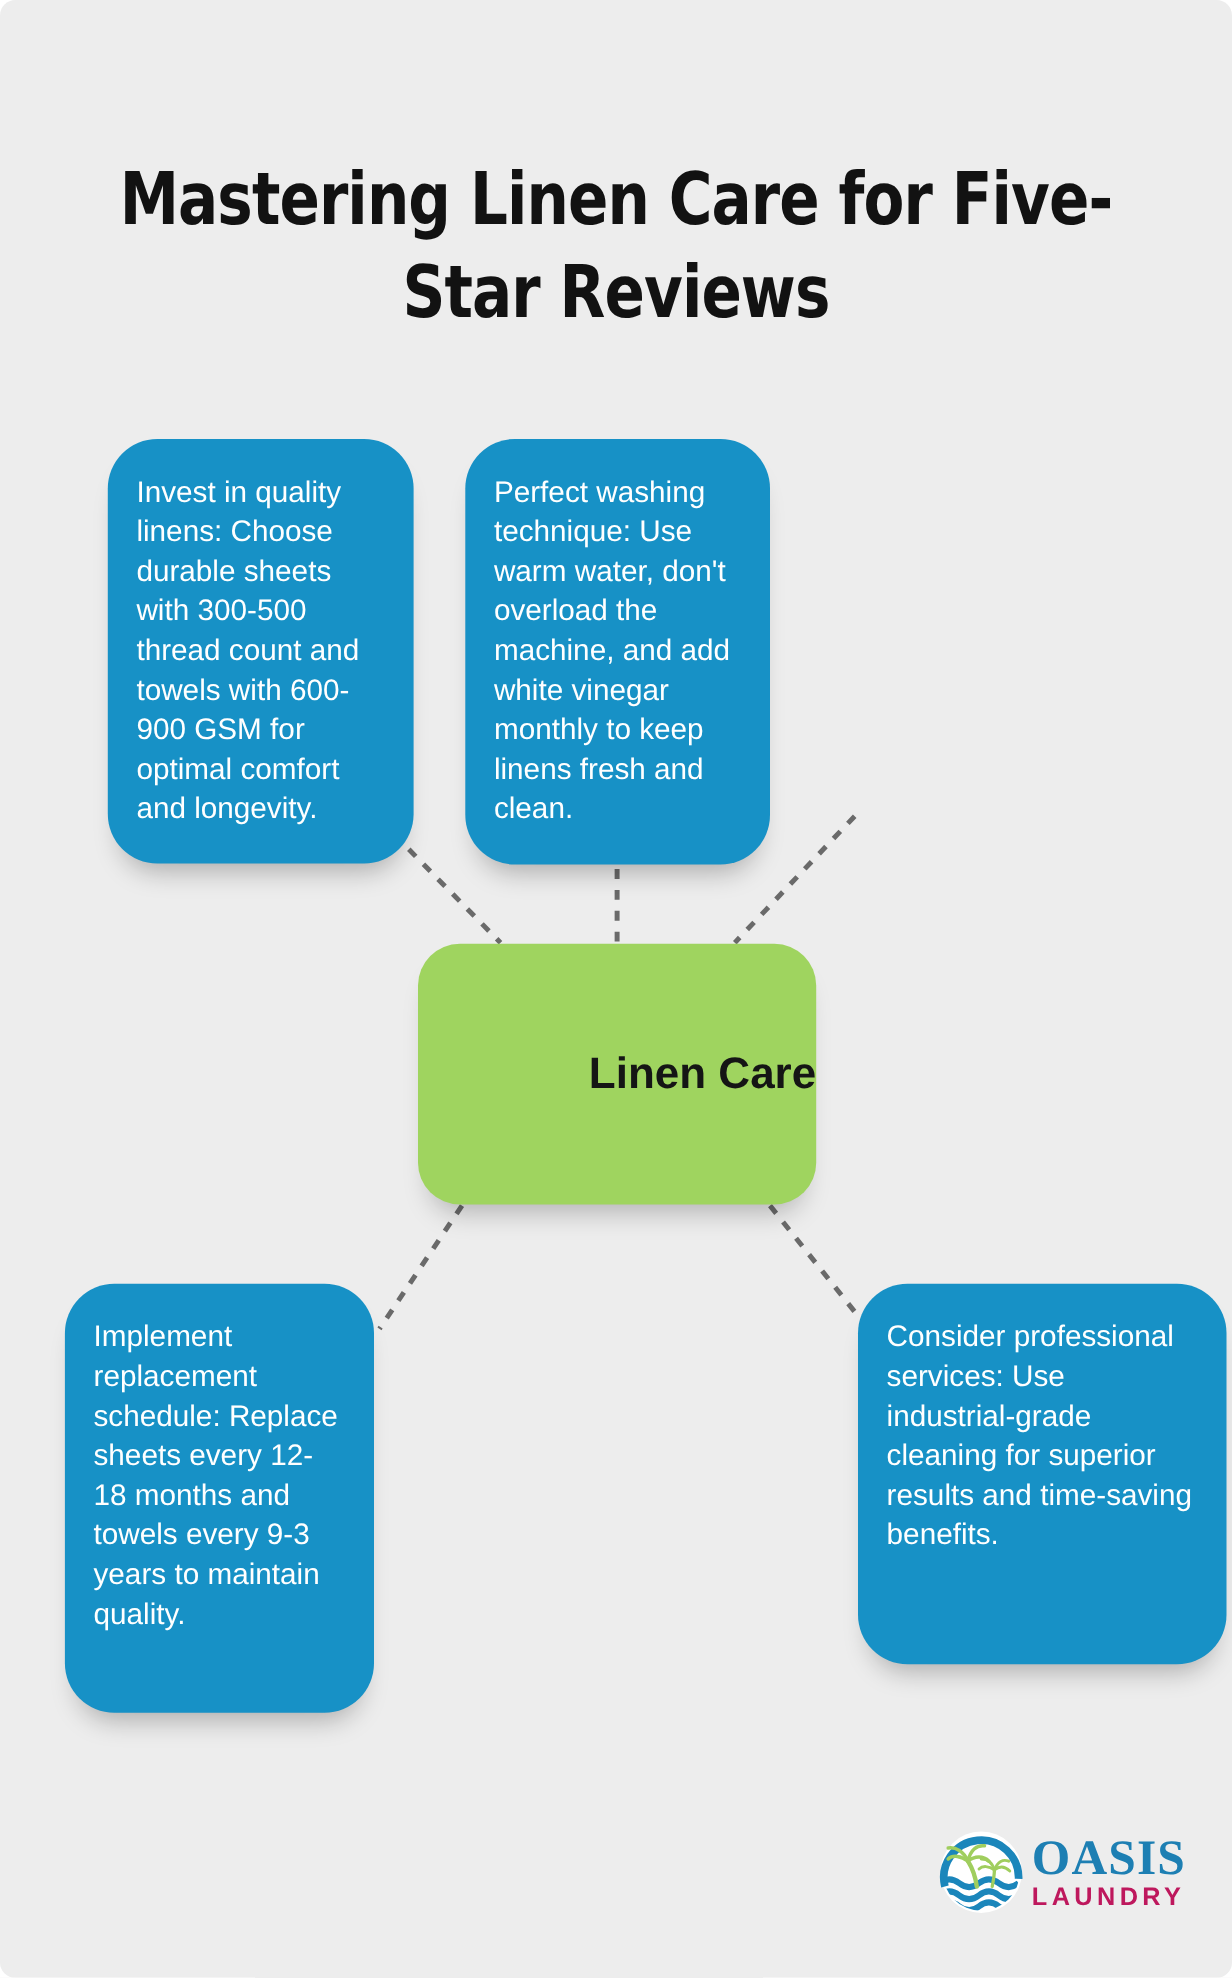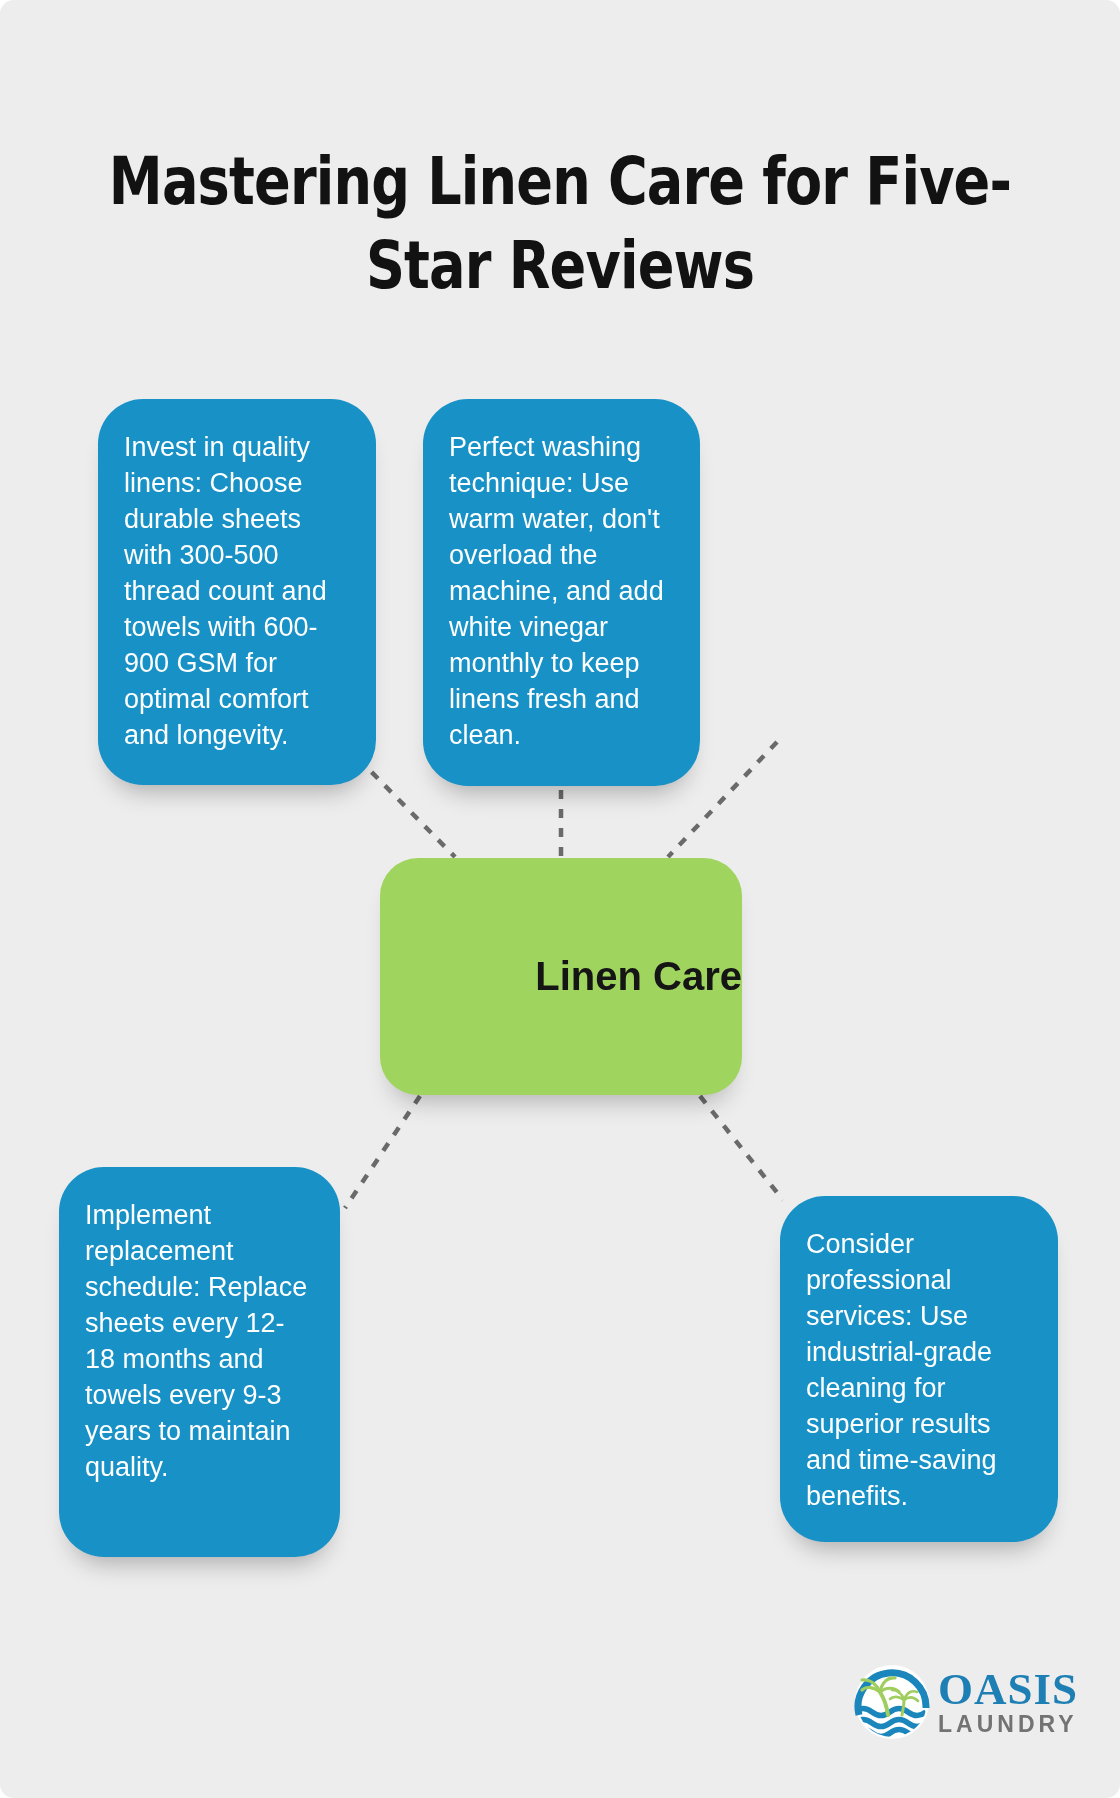--- a/index.html
+++ b/index.html
@@ -41,21 +41,21 @@
     font-size:27px;
     line-height:36px;
     padding:30px 26px;
     box-sizing:border-box;
     box-shadow:0 18px 24px -12px rgba(0,0,0,0.28);
   }
   .tip1{left:62px;  top:399px; width:278px; height:386px;margin-left:36px;}
   .tip2{left:423px; top:399px; width:277px; height:387px;}
   .tip3{left:782px; top:399px; width:278px; height:346px;}
   .tip4{left:59px;  top:1167px; width:281px; height:390px;}
-  .tip5{left:780px; top:1196px; width:278px; height:346px;}
+  .tip5{left:780px; top:1167px; width:335px; height:346px;}
   .center-node{
     position:absolute;
     left:380px; top:858px;
     width:362px; height:237px;
     background:#9fd45f;
     border-radius:38px;
     display:flex;
     align-items:center;
     justify-content:flex-end;
     box-shadow:0 18px 24px -12px rgba(0,0,0,0.25);
@@ -80,21 +80,21 @@
     font-size:45px;
     line-height:42px;
     color:#1d7fb3;
     letter-spacing:1px;
   }
   .logo-word2{
     font-family:"Liberation Sans", sans-serif;
     font-weight:bold;
     font-size:23px;
     line-height:26px;
-    color:#737373;
+    color:#be185d;
     letter-spacing:4px;
     margin-top:1px;
   }
 </style>
 </head>
 <body>
 
 <div class="canvas">
 
   <h1 class="title">

